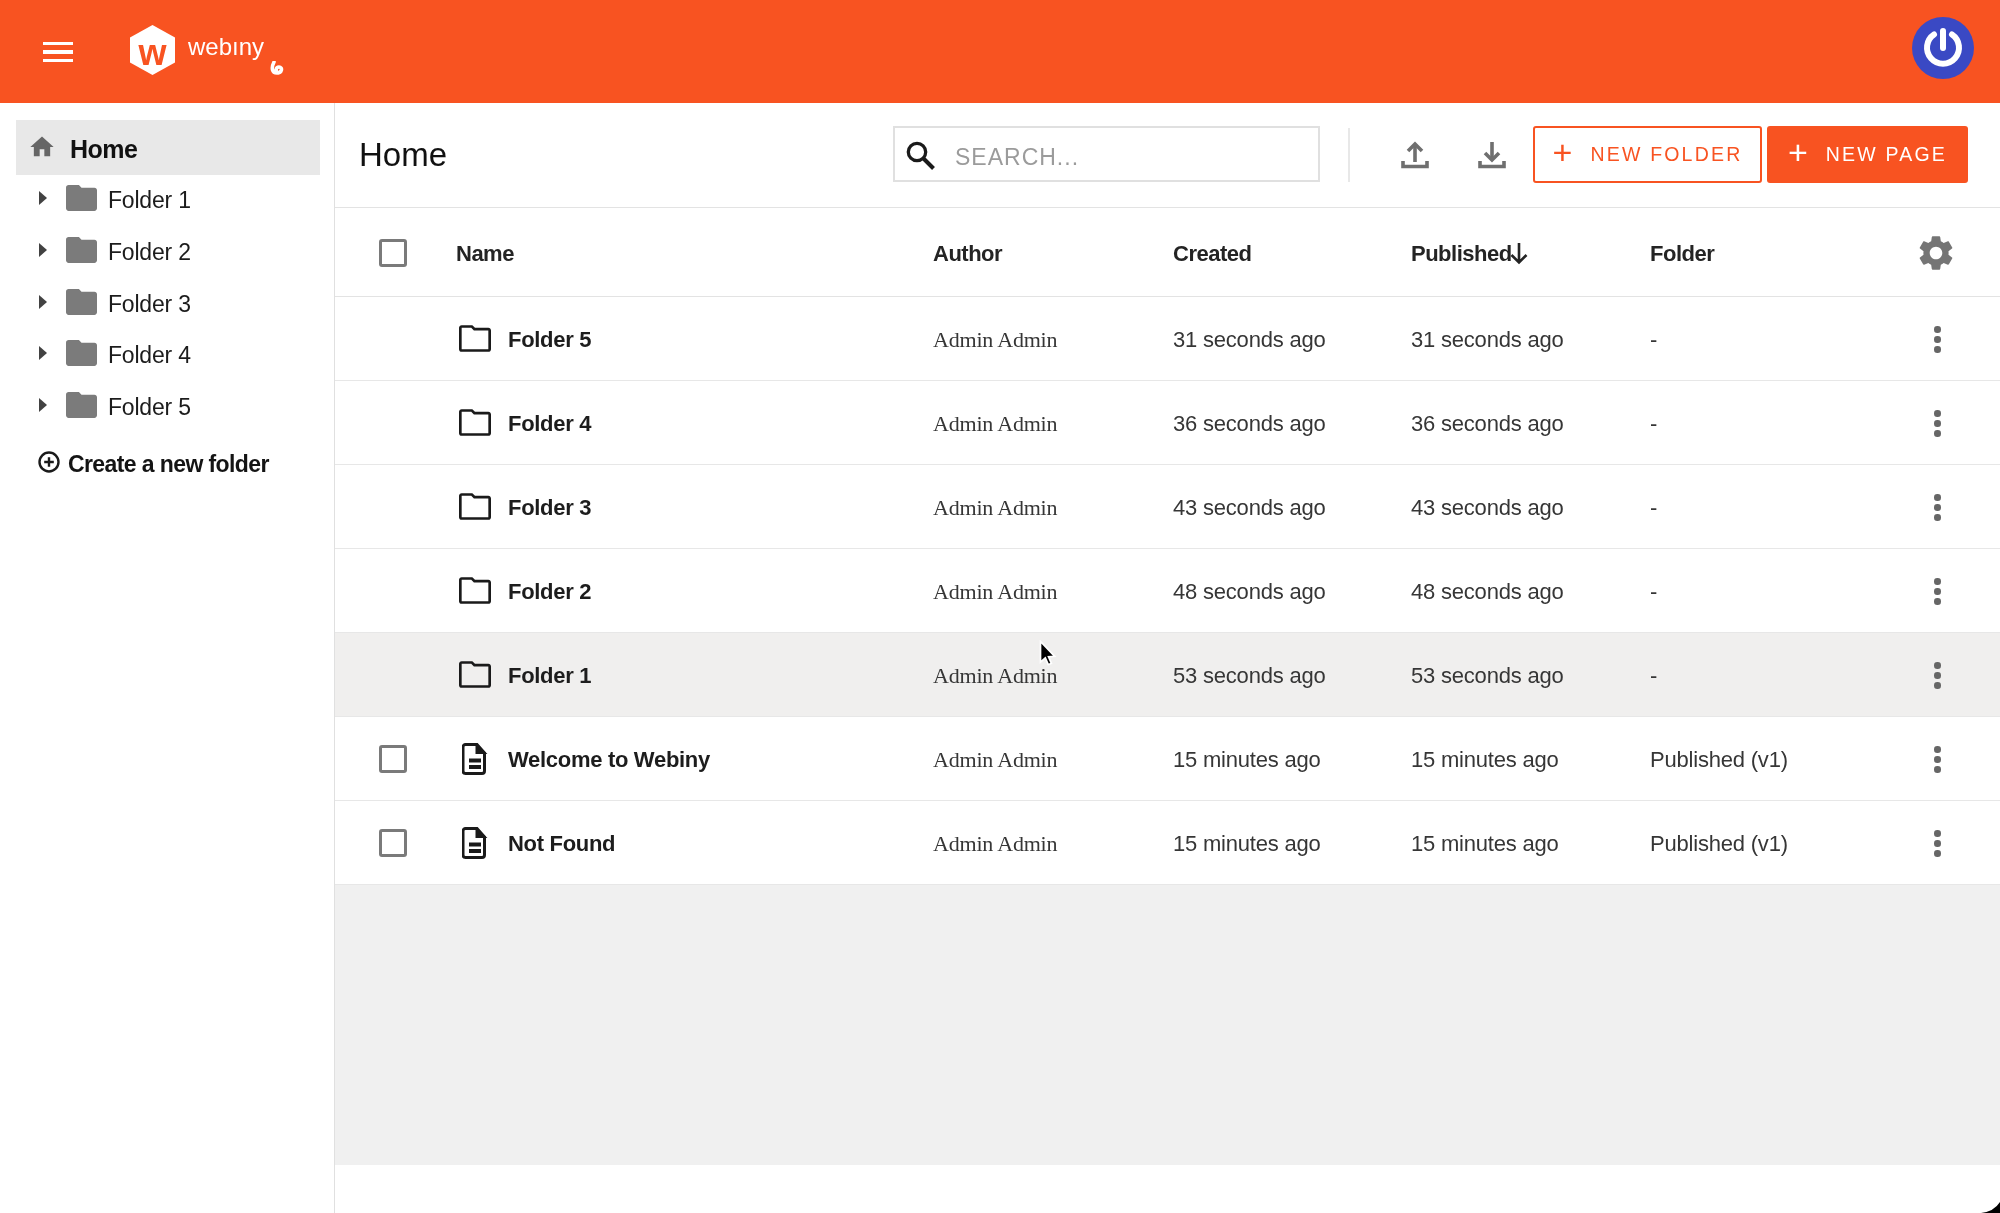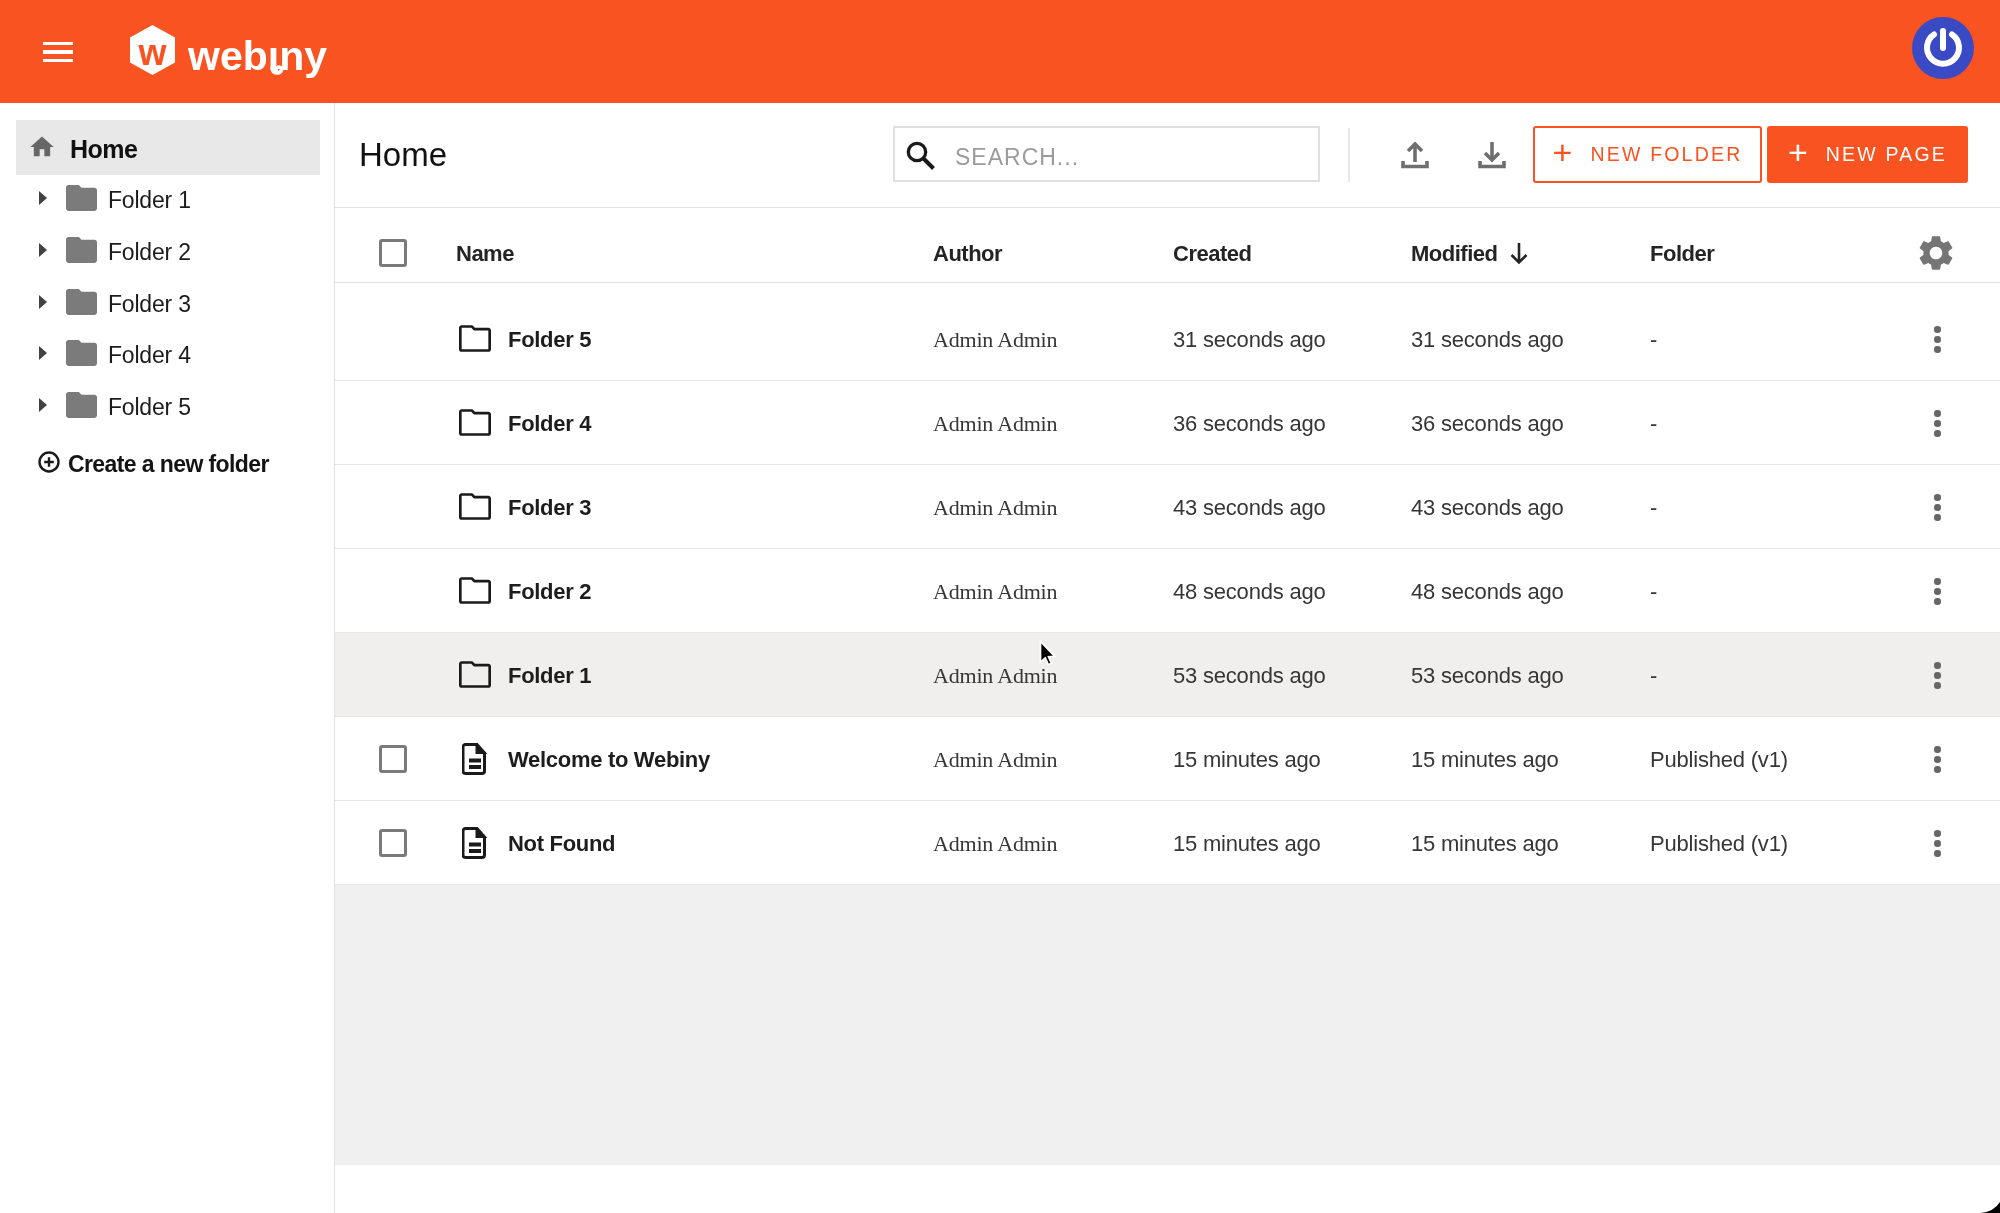--- a/index.html
+++ b/index.html
@@ -2,40 +2,40 @@
 <html><head>
 <meta charset="utf-8">
 <style>
   * { margin:0; padding:0; box-sizing:border-box; }
   html,body { width:2000px; height:1213px; overflow:hidden; }
   body { font-family:"Liberation Sans", sans-serif; position:relative; background:#fff; }
   .abs { position:absolute; }
   
   #topbar { left:0; top:0; width:2000px; height:103px; background:#f85321; }
   .hbar { left:43px; width:30px; height:3.5px; background:#fff; }
-  #logotext { left:188px; top:33px; color:#fff; font-size:41px; font-weight:bold; letter-spacing:0px; }
+  #logotext { left:188px; top:33px; color:#fff; font-size:24px; font-weight:normal; letter-spacing:0px; }
   
   #sidebar { left:0; top:103px; width:335px; height:1110px; background:#fff; border-right:1px solid #e0e0e0; }
   #homeitem { left:16px; top:17px; width:304px; height:55px; background:#e8e8e8; }
   .treerow { left:0; width:335px; height:52px; }
   .tri { left:39px; width:0; height:0; border-left:8px solid #424242; border-top:7px solid transparent; border-bottom:7px solid transparent; }
   .treetxt { left:108px; font-size:23px; letter-spacing:-0.2px; color:#1c1c1c; }
   .treetxt { top:15px !important; }
   
   #main { left:335px; top:103px; width:1665px; height:1110px; background:#fff; }
   #title { left:24px; top:33px; font-size:33px; color:#111; }
   #searchbox { left:558px; top:23px; width:427px; height:56px; border:2px solid #e0e0e0; background:#fff; }
   #searchph { left:620px; top:41px; font-size:23px; letter-spacing:1px; color:#9b9b9b;text-align:right; }
   #vdiv { left:1013px; top:25px; width:2px; height:54px; background:#e8e8e8; }
   .btn { top:23px; height:57px; border-radius:3px; font-size:19.5px; letter-spacing:2.2px; display:flex; align-items:center; justify-content:center; }
   #btnfolder { left:1198px; width:229px; background:#fff; border:2px solid #f85321; color:#f85321; }
   #btnpage { left:1432px; width:201px; background:#f85321; color:#fff; }
   .plus { font-size:34px; font-weight:400; margin-right:18px; margin-top:-4px; letter-spacing:0; }
   
-  #thead { left:0; top:104px; width:1665px; height:76px; border-top:1px solid #e3e3e3; border-bottom:1px solid #e3e3e3; }
+  #thead { left:0; top:104px; width:1665px; height:90px; border-top:1px solid #e3e3e3; border-bottom:1px solid #e3e3e3; }
   .hlabel { font-weight:bold; font-size:22px; letter-spacing:-0.5px; color:#242424; top:33px; }
   .cb { width:28px; height:28px; border:3px solid #7a7a7a; border-radius:3px; background:#fff; }
   .row { left:0; width:1665px; height:84px; border-bottom:1px solid #e7e7e7; background:#fff; }
   .row .name { left:173px; top:30px; font-weight:bold; font-size:22px; letter-spacing:-0.3px; color:#1d1d1d; }
   .row .author { left:598px; top:30px; font-size:22px; letter-spacing:-0.2px; color:#363636;font-family:Liberation Serif, serif; }
   .row .created { left:838px; top:30px; font-size:22px; letter-spacing:-0.2px; color:#363636; }
   .row .modified { left:1076px; top:30px; font-size:22px; letter-spacing:-0.2px; color:#363636; }
   .row .status { left:1315px; top:30px; font-size:22px; letter-spacing:-0.2px; color:#363636; }
   .dots { left:1599px; }
   .dot { width:6.5px; height:6.5px; border-radius:50%; background:#666; margin:3.5px 0; }
@@ -136,21 +136,21 @@
     <path d="M7 12l7 7 7-7" stroke="#6f6f6f" stroke-width="3.6" fill="none"></path>
   </svg>
   <div id="btnfolder" class="btn abs"><span class="plus">+</span>NEW FOLDER</div>
   <div id="btnpage" class="btn abs"><span class="plus">+</span>NEW PAGE</div>
 
   <div id="thead" class="abs">
     <div class="cb abs" style="left:44px; top:31px"></div>
     <div class="hlabel abs" style="left:121px">Name</div>
     <div class="hlabel abs" style="left:598px">Author</div>
     <div class="hlabel abs" style="left:838px">Created</div>
-    <div class="hlabel abs" style="left:1076px">Modified</div>
+    <div class="hlabel abs" style="left:1076px">Published</div>
     <svg class="abs" style="left:1173px; top:33px" width="22" height="24" viewBox="0 0 22 24">
       <path d="M11 2v19 M3.5 14l7.5 7.5L18.5 14" stroke="#242424" stroke-width="2.6" fill="none"></path>
     </svg>
     <div class="hlabel abs" style="left:1315px">Folder</div>
     <svg class="abs" style="left:1580px; top:24px" width="42" height="42" viewBox="0 0 24 24">
         <path fill="#757575" d="M19.14 12.94c.04-.3.06-.61.06-.94 0-.32-.02-.64-.07-.94l2.03-1.58c.18-.14.23-.41.12-.61l-1.92-3.32c-.12-.22-.37-.29-.59-.22l-2.39.96c-.5-.38-1.03-.7-1.62-.94l-.36-2.54c-.04-.24-.24-.41-.48-.41h-3.84c-.24 0-.43.17-.47.41l-.36 2.54c-.59.24-1.13.57-1.62.94l-2.39-.96c-.22-.08-.47 0-.59.22L2.74 8.87c-.12.21-.08.47.12.61l2.03 1.58c-.05.3-.09.63-.09.94s.02.64.07.94l-2.03 1.58c-.18.14-.23.41-.12.61l1.92 3.32c.12.22.37.29.59.22l2.39-.96c.5.38 1.03.7 1.62.94l.36 2.54c.05.24.24.41.48.41h3.84c.24 0 .44-.17.47-.41l.36-2.54c.59-.24 1.13-.56 1.62-.94l2.39.96c.22.08.47 0 .59-.22l1.92-3.32c.12-.22.07-.47-.12-.61l-2.01-1.58zM12 15.6c-1.98 0-3.6-1.62-3.6-3.6s1.62-3.6 3.6-3.6 3.6 1.62 3.6 3.6-1.62 3.6-3.6 3.6z"></path>
       </svg>
   </div>
 
   <div class="row abs" style="top:194px">

